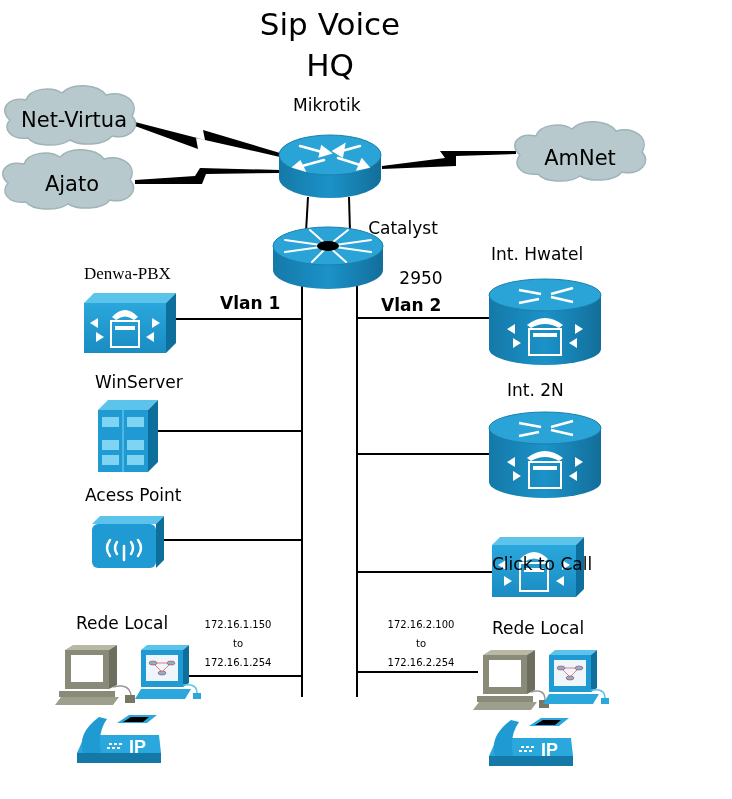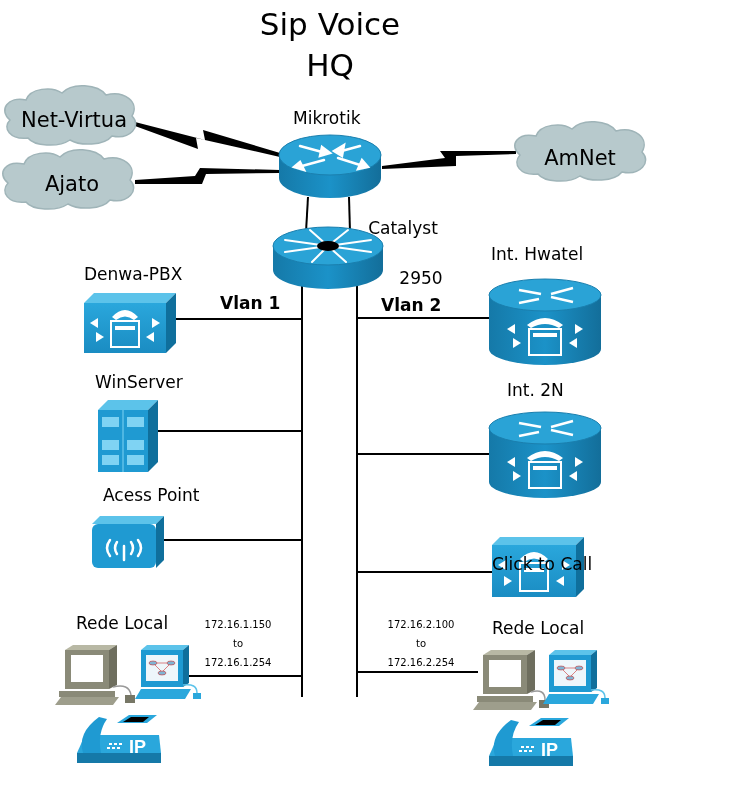--- a/index.html
+++ b/index.html
@@ -283,30 +283,30 @@
   </g>
 </svg>
 
 <div class="abs title" style="top:5px;">Sip Voice</div>
 <div class="abs title" style="top:46px;">HQ</div>
 
 <div class="abs cloud-label" style="left:14px; top:108px; width:120px;">Net-Virtua</div>
 <div class="abs cloud-label" style="left:12px; top:172px; width:120px;">Ajato</div>
 <div class="abs cloud-label" style="left:520px; top:146px; width:120px;">AmNet</div>
 
-<div class="abs label" style="left:293px; top:108px;">Mikrotik</div>
+<div class="abs label" style="left:293px; top:95px;">Mikrotik</div>
 <div class="abs label" style="left:368px; top:218px; width:70px; text-align:center;">Catalyst</div>
 <div class="abs label" style="left:386px; top:243px; width:70px; text-align:center;margin-top:25px;">2950</div>
 
 <div class="abs vlan" style="left:220px; top:293px;">Vlan 1</div>
 <div class="abs vlan" style="left:381px; top:295px;text-align:right;">Vlan 2</div>
 
-<div class="abs label" style="left:84px; top:264px;">Denwa-PBX</div>
+<div class="abs label" style="left:84px; top:264px;font-family:Liberation Serif, serif;">Denwa-PBX</div>
 <div class="abs label" style="left:95px; top:372px;">WinServer</div>
-<div class="abs label" style="left:85px; top:485px;margin-left:18px;">Acess Point</div>
+<div class="abs label" style="left:85px; top:485px;">Acess Point</div>
 <div class="abs label" style="left:76px; top:613px;">Rede Local</div>
 
 <div class="abs label" style="left:491px; top:244px;">Int. Hwatel</div>
 <div class="abs label" style="left:507px; top:380px;">Int. 2N</div>
 <div class="abs label" style="left:492px; top:514px;margin-top:40px;">Click to Call</div>
 <div class="abs label" style="left:492px; top:618px;">Rede Local</div>
 
 <div class="abs ip" style="left:183px; top:615px;">
   <div>172.16.1.150</div>
   <div>to</div>

